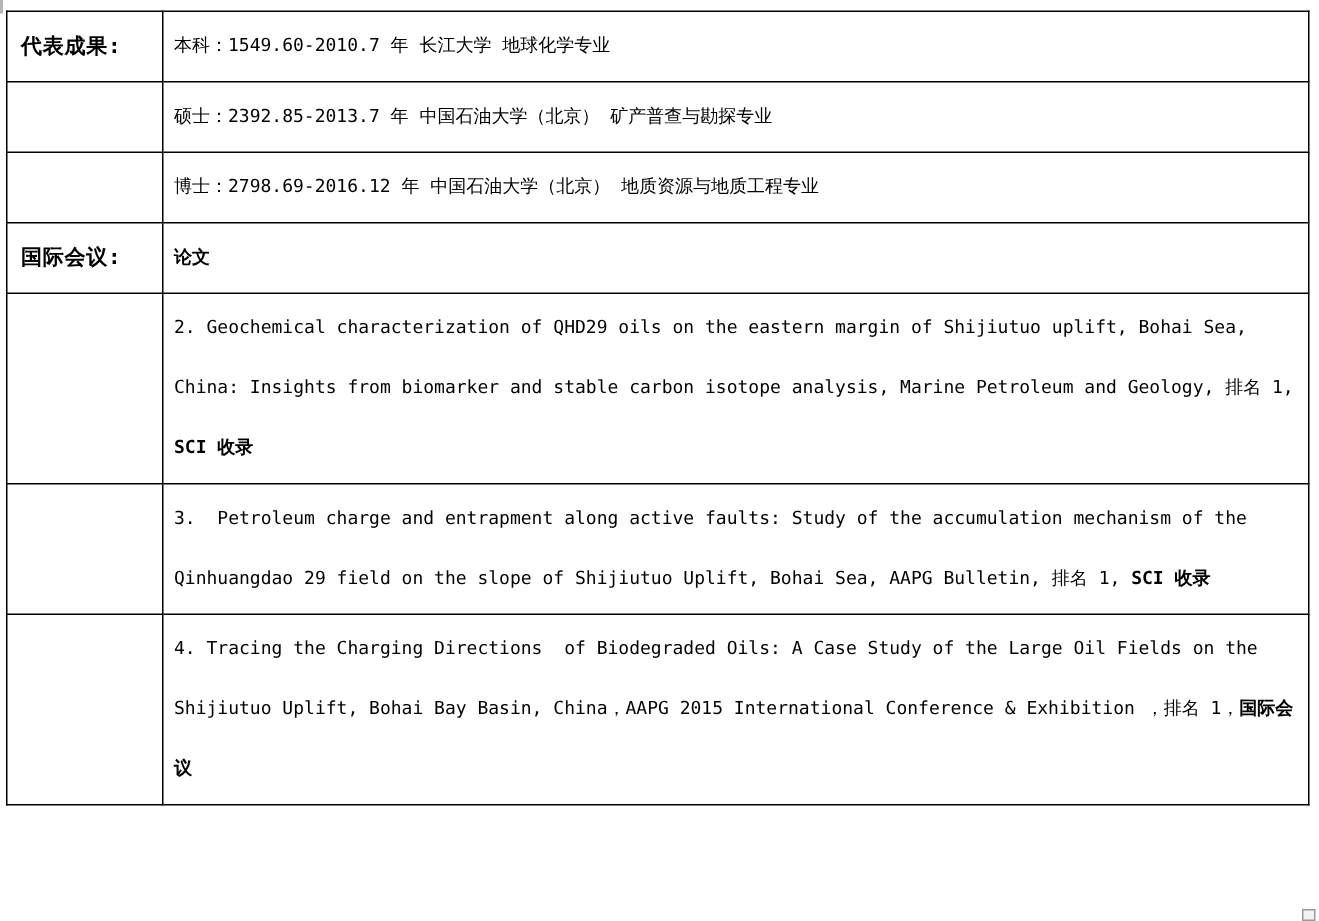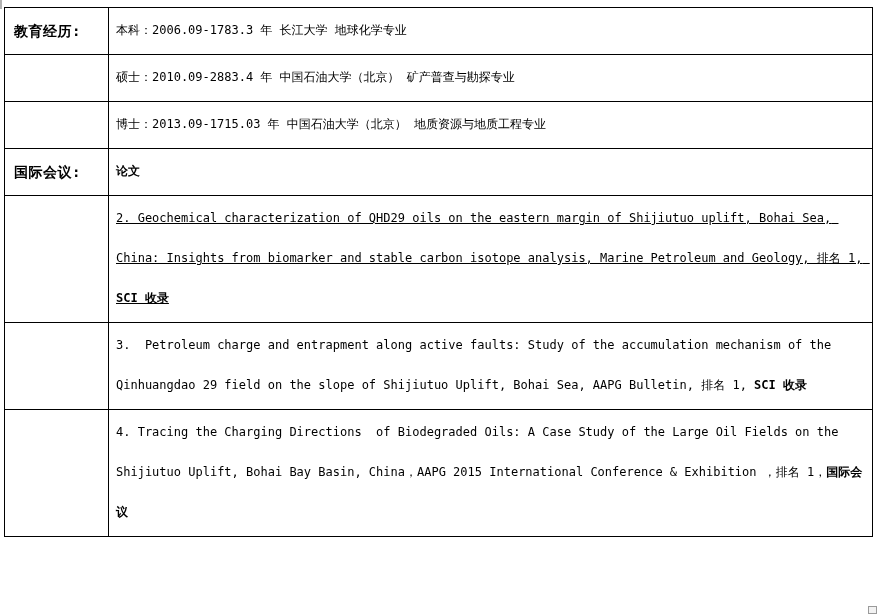--- a/index.html
+++ b/index.html
@@ -79,44 +79,44 @@
 
 <div class="ruler-mark"></div>
 
 <table class="cv-table">
   <colgroup>
     <col class="c-label">
     <col class="c-content">
   </colgroup>
   <tbody>
       <tr style="height: 36px;">
-        <td class="label-cell"><span class="label">教育经历:</span></td>
+        <td class="label-cell"><span class="label">代表成果:</span></td>
         <td class="content-cell">
-          <p class="content"><span class="">本科：2006.09-1783.3 年 长江大学 地球化学专业</span></p>
+          <p class="content"><span class="">本科：1549.60-2010.7 年 长江大学 地球化学专业</span></p>
         </td>
       </tr>
       <tr style="height: 40px;">
         <td class="label-cell"><span class="label"></span></td>
         <td class="content-cell">
-          <p class="content"><span class="">硕士：2010.09-2883.4 年 中国石油大学（北京） 矿产普查与勘探专业</span></p>
+          <p class="content"><span class="">硕士：2392.85-2013.7 年 中国石油大学（北京） 矿产普查与勘探专业</span></p>
         </td>
       </tr>
       <tr style="height: 43px;">
         <td class="label-cell"><span class="label"></span></td>
         <td class="content-cell">
-          <p class="content"><span class="">博士：2013.09-1715.03 年 中国石油大学（北京） 地质资源与地质工程专业</span></p>
+          <p class="content"><span class="">博士：2798.69-2016.12 年 中国石油大学（北京） 地质资源与地质工程专业</span></p>
         </td>
       </tr>
       <tr style="height: 39px;">
         <td class="label-cell"><span class="label">国际会议:</span></td>
         <td class="content-cell">
           <p class="content"><span class="bold">论文</span></p>
         </td>
       </tr>
-      <tr style="height: 121px; text-decoration: underline;">
+      <tr style="height: 121px;">
         <td class="label-cell"><span class="label"></span></td>
         <td class="content-cell">
           <p class="content"><span class="">2. Geochemical characterization of QHD29 oils on the eastern margin of Shijiutuo uplift, Bohai Sea, China: Insights from biomarker and stable carbon isotope analysis, Marine Petroleum and Geology, 排名 1, </span><span class="bold">SCI 收录</span></p>
         </td>
       </tr>
       <tr style="height: 81px;">
         <td class="label-cell"><span class="label"></span></td>
         <td class="content-cell">
           <p class="content"><span class="">3.  Petroleum charge and entrapment along active faults: Study of the accumulation mechanism of the Qinhuangdao 29 field on the slope of Shijiutuo Uplift, Bohai Sea, AAPG Bulletin, 排名 1, </span><span class="bold">SCI 收录</span></p>
         </td>

